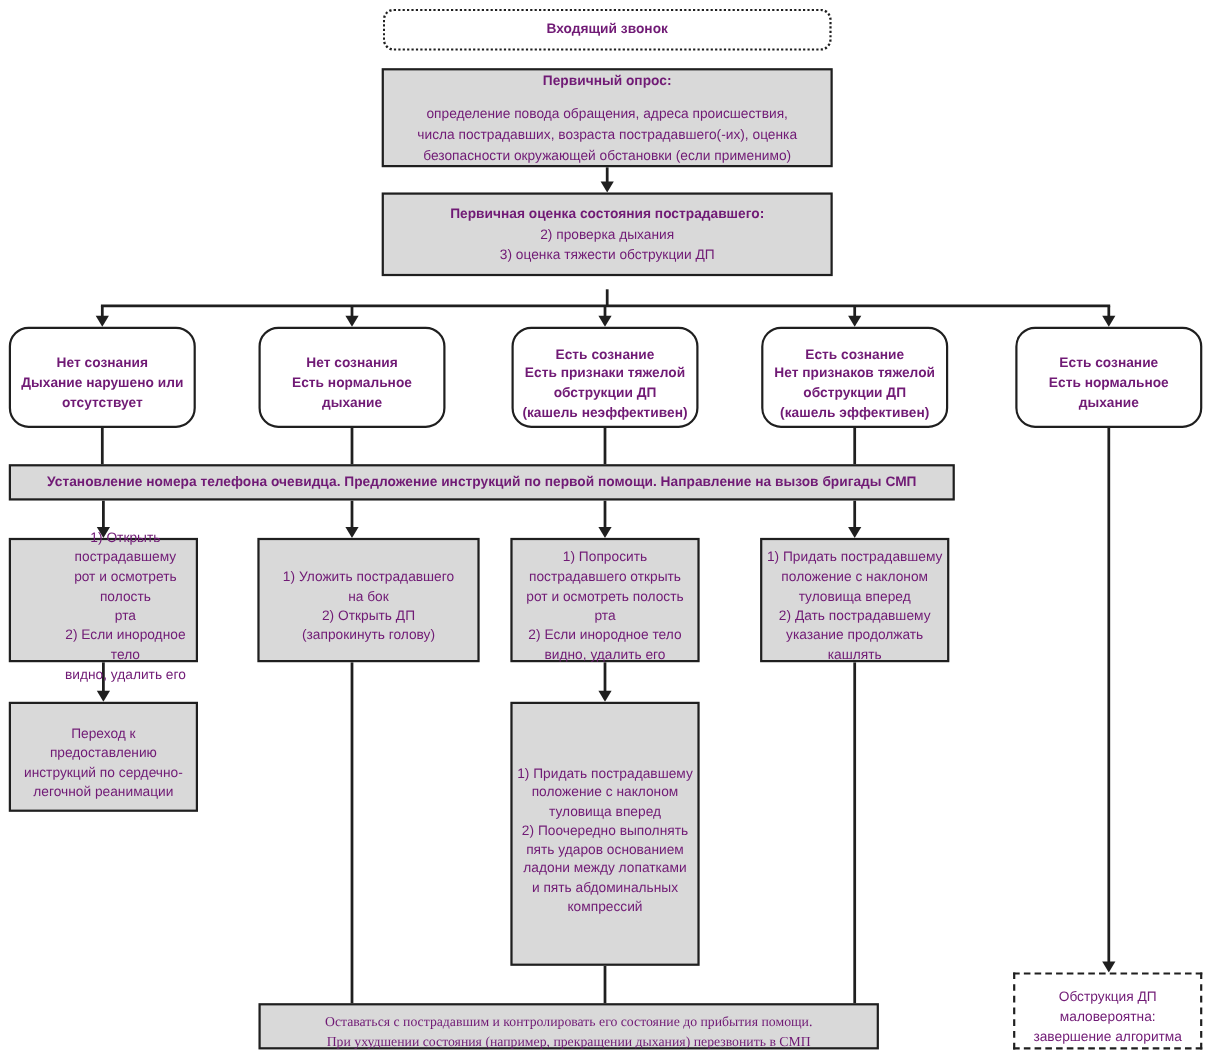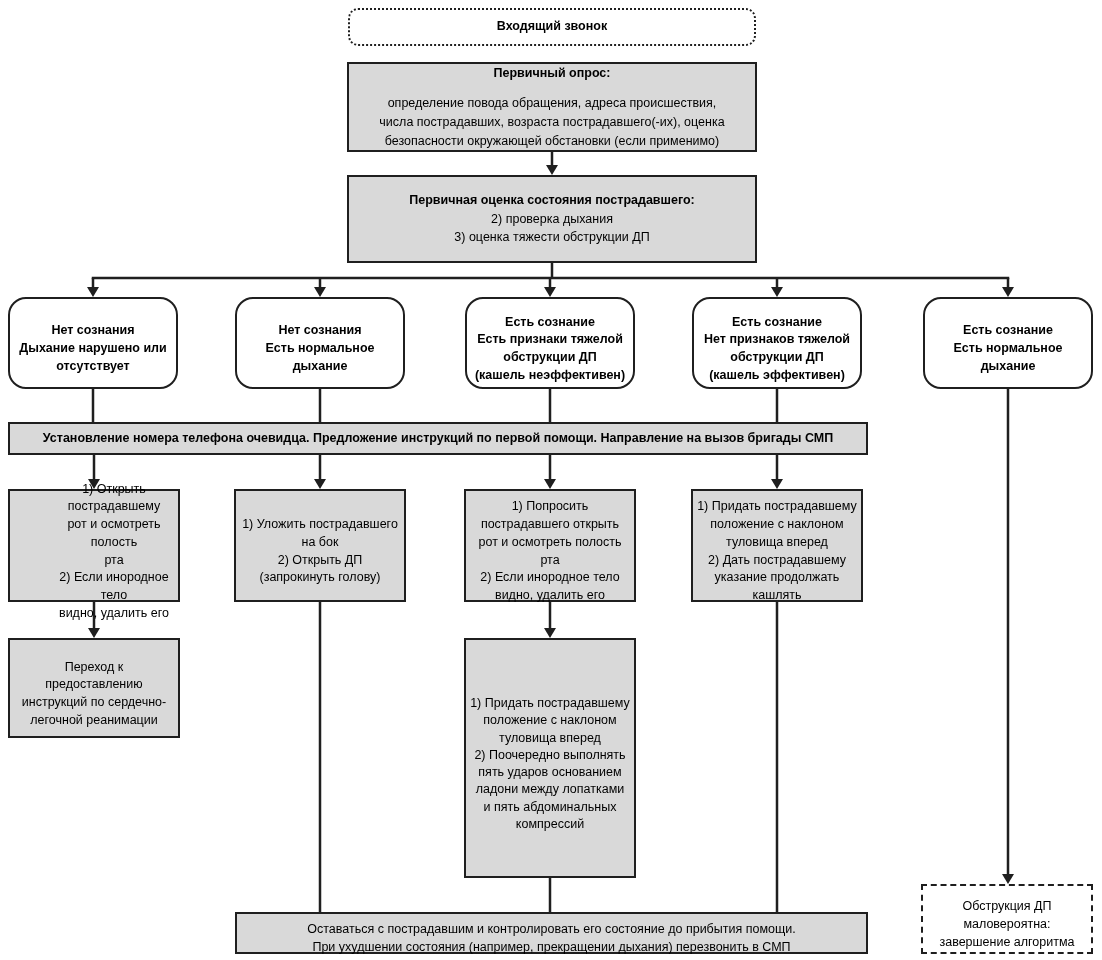--- a/index.html
+++ b/index.html
@@ -2,21 +2,21 @@
 <html lang="ru"><head>
 <meta charset="utf-8">
 <style>
   html, body { margin: 0; padding: 0; background: #ffffff; }
   .canvas {
     position: relative;
     width: 1102px;
     height: 960px;
     background: #ffffff;
     font-family: "Liberation Sans", sans-serif;
-    color: #000000;
+    color: #701a75;
     overflow: hidden;
   }
   .connectors {
     position: absolute;
     left: 0; top: 0;
     width: 1102px; height: 960px;
   }
   .node {
     position: absolute;
     box-sizing: border-box;
@@ -105,21 +105,21 @@
 
   <div class="node gray thick roomy" style="left:347px; top:62px; width:410px; height:90px;">
     <div>
       <div class="bold">Первичный опрос:</div>
       <div class="pre">определение повода обращения, адреса происшествия,
 числа пострадавших, возраста пострадавшего(-их), оценка
 безопасности окружающей обстановки (если применимо)</div>
     </div>
   </div>
 
-  <div class="node gray thick roomy" style="left:347px; top:175px; width:410px; height:88px;">
+  <div class="node gray thick roomy" style="left:347px; top:175px; width:410px; height:76px;">
     <div>
       <div class="bold">Первичная оценка состояния пострадавшего:</div>
       <div>2) проверка дыхания</div>
       <div>3) оценка тяжести обструкции ДП</div>
     </div>
   </div>
 
   <div class="node rounded" style="left:8px; top:297px; width:170px; height:92px;">
     <div class="pre bold">Нет сознания
 Дыхание нарушено или
@@ -152,21 +152,21 @@
     <div>Установление номера телефона очевидца. Предложение инструкций по первой помощи. Направление на вызов бригады СМП</div>
   </div>
 
   <div class="node gray" style="left:8px; top:489px; width:172px; height:113px;padding-left:44px;">
     <div class="pre">1) Открыть пострадавшему
 рот и осмотреть полость
 рта
 2) Если инородное тело
 видно, удалить его</div>
   </div>
-  <div class="node gray" style="left:234px; top:489px; width:172px; height:113px;text-align:center;">
+  <div class="node gray" style="left:234px; top:489px; width:202px; height:113px;text-align:center;">
     <div class="pre">1) Уложить пострадавшего
 на бок
 2) Открыть ДП
 (запрокинуть голову)</div>
   </div>
   <div class="node gray" style="left:464px; top:489px; width:172px; height:113px;">
     <div class="pre">1) Попросить
 пострадавшего открыть
 рот и осмотреть полость
 рта
@@ -195,21 +195,21 @@
 положение с наклоном
 туловища вперед
 2) Поочередно выполнять
 пять ударов основанием
 ладони между лопатками
 и пять абдоминальных
 компрессий</div>
     </div>
   </div>
 
-  <div class="node gray" style="left:235px; top:912px; width:633px; height:42px;">
+  <div class="node gray" style="left:235px; top:912px; width:564px; height:42px;font-family:Liberation Serif, serif;">
     <div class="pre">Оставаться с пострадавшим и контролировать его состояние до прибытия помощи.
 При ухудшении состояния (например, прекращении дыхания) перезвонить в СМП</div>
   </div>
 
   <div class="node dashed" style="left:921px; top:884px; width:172px; height:70px;">
     <div class="pre">Обструкция ДП
 маловероятна:
 завершение алгоритма</div>
   </div>
 

